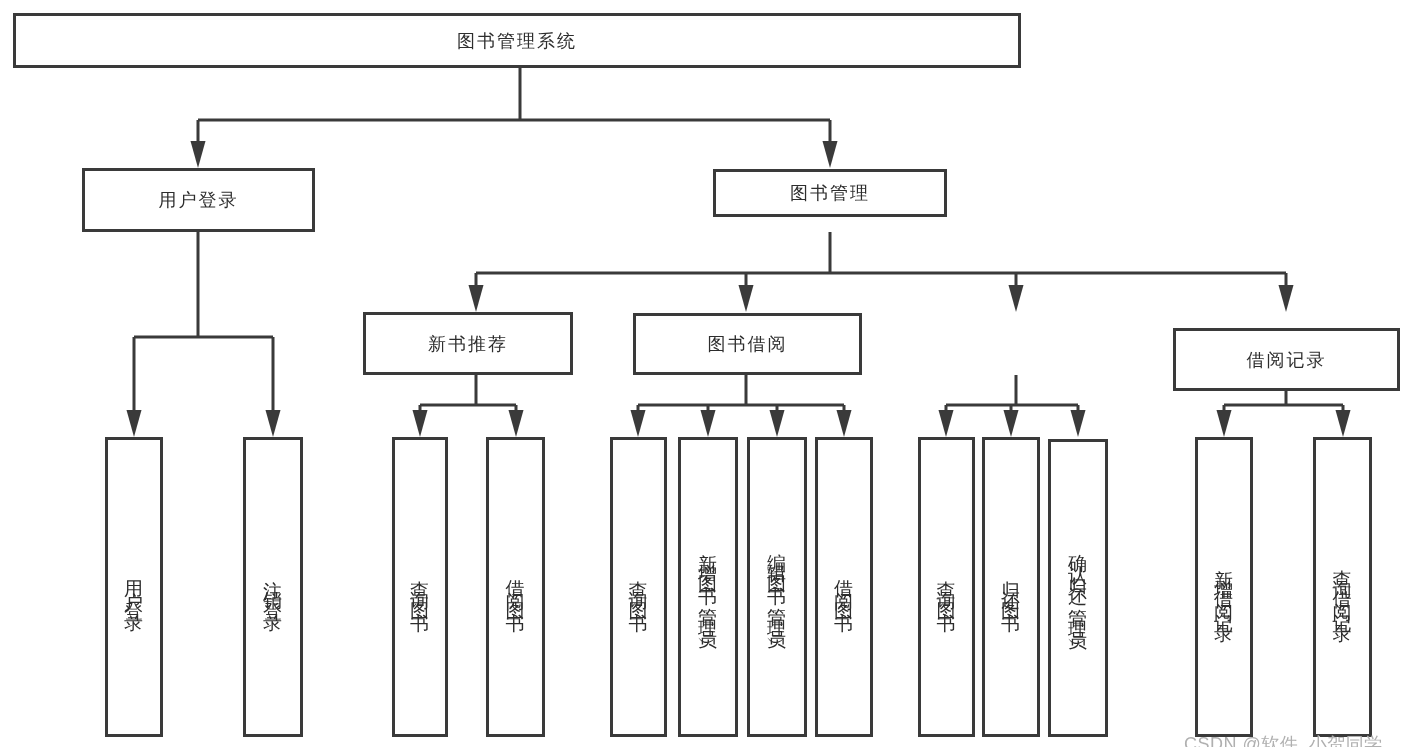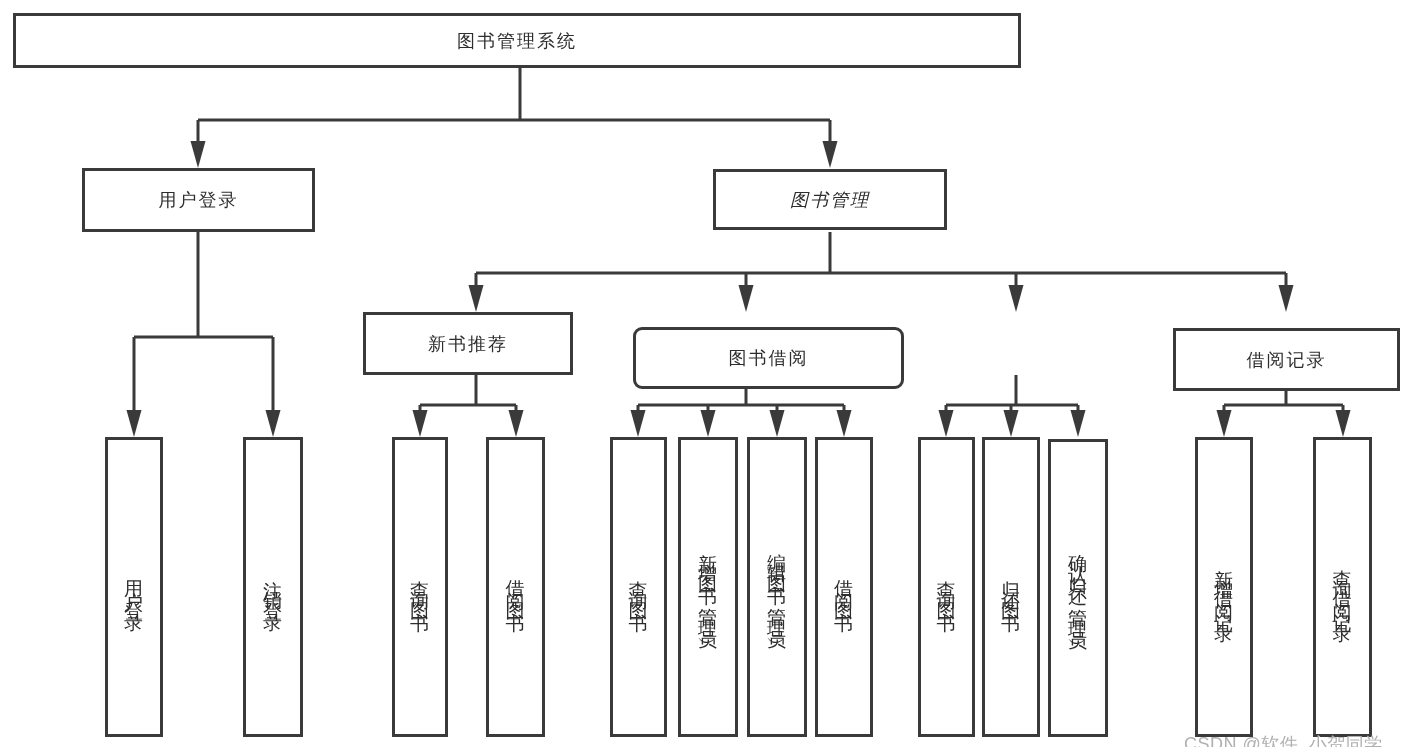--- a/index.html
+++ b/index.html
@@ -104,24 +104,24 @@
     <g>
       <path d="M1286,375 V405 M1224,405 H1343 M1224,405 V414 M1343,405 V414"></path>
       <polygon points="1224,437 1216.5,410 1231.5,410"></polygon>
       <polygon points="1343,437 1335.5,410 1350.5,410"></polygon>
     </g>
   </svg>
 
   <div class="node hnode" style="left:13px;top:13px;width:1008px;height:55px;">图书管理系统</div>
 
   <div class="node hnode" style="left:82px;top:168px;width:233px;height:64px;">用户登录</div>
-  <div class="node hnode" style="left:713px;top:169px;width:234px;height:61px;font-style:italic;">图书管理</div>
+  <div class="node hnode" style="left:713px;top:169px;width:234px;height:48px;">图书管理</div>
 
   <div class="node hnode" style="left:363px;top:312px;width:210px;height:63px;">新书推荐</div>
-  <div class="node hnode" style="left:633px;top:327px;width:271px;height:62px;border-radius:9px;">图书借阅</div>
+  <div class="node hnode" style="left:633px;top:313px;width:229px;height:62px;">图书借阅</div>
   <div class="node hnode" style="left:1173px;top:312px;width:227px;height:63px;margin-top:16px;">借阅记录</div>
 
   <div class="node leaf" style="left:105px;top:437px;width:58px;height:300px;">用户登录</div>
   <div class="node leaf" style="left:243px;top:437px;width:60px;height:300px;">注销登录</div>
 
   <div class="node leaf" style="left:392px;top:437px;width:56px;height:300px;">查询图书</div>
   <div class="node leaf" style="left:486px;top:437px;width:59px;height:300px;">借阅图书</div>
 
   <div class="node leaf" style="left:610px;top:437px;width:57px;height:300px;">查询图书</div>
   <div class="node leaf" style="left:678px;top:437px;width:60px;height:300px;">新增图书（管理员）</div>

